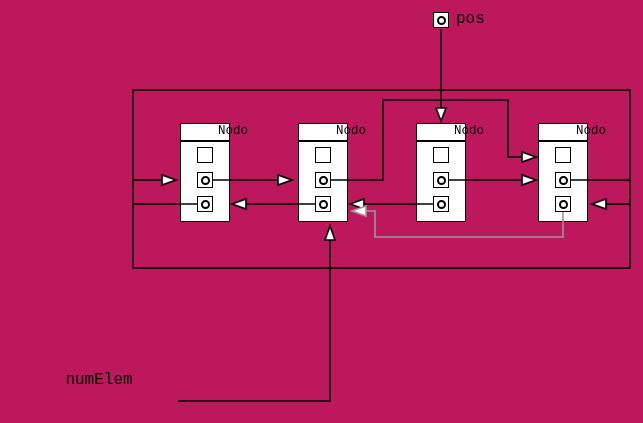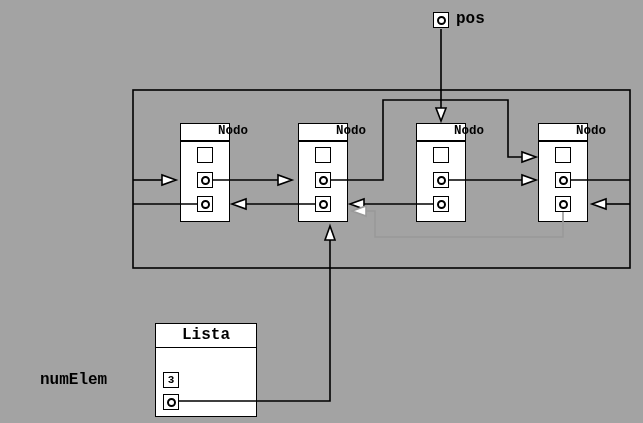--- a/index.html
+++ b/index.html
@@ -1,18 +1,18 @@
 <!DOCTYPE html>
 <html><head>
 <meta charset="utf-8">
 <style>
   html,body{margin:0;padding:0;background:#fff;}
   #stage{
-    position:relative;width:643px;height:423px;background:#a3a3a3;
-    font-family:"Liberation Mono","DejaVu Sans Mono",monospace;color:#000;overflow:hidden;font-weight:bold;
+    position:relative;width:643px;height:423px;background:#be185d;
+    font-family:"Liberation Mono","DejaVu Sans Mono",monospace;color:#000;overflow:hidden;
   }
   .box{position:absolute;border:1.6px solid #000;box-sizing:border-box;background:#fff;padding-left:37px;}
   .node{position:absolute;width:50px;height:99px;}
   .node .labelbox{left:0;top:0;width:50px;height:18px;text-align:center;
     font-size:12.5px;line-height:15px;}
   .node .bodybox{left:0;top:18px;width:50px;height:81px;}
   .cell{position:absolute;width:16px;height:16px;border:1.6px solid #000;box-sizing:border-box;
     background:#fff;display:flex;align-items:center;justify-content:center;}
   .dot{width:9px;height:9px;border:2.4px solid #000;border-radius:50%;box-sizing:border-box;background:#fff;}
   .lbl{position:absolute;white-space:pre;}
@@ -72,29 +72,22 @@
     <div class="box bodybox"></div>
     <div class="cell" style="left:17px;top:24px;"></div>
     <div class="cell" style="left:17px;top:49px;">
         <div class="dot"></div>
       </div>
     <div class="cell" style="left:17px;top:73px;">
         <div class="dot"></div>
       </div>
   </div>
 
-  <div class="lbl" style="left:40px;top:371px;width:118px;text-align:left;font-size:16px;">numElem</div>
+  <div class="lbl" style="left:40px;top:371px;width:118px;text-align:center;font-size:16px;">numElem</div>
 
-  <div class="box" style="left:155px;top:323px;width:102px;height:94px;">
-    <div class="lista-title">Lista</div>
-    <div class="cell small-val" style="left:7px;top:48px;">3</div>
-    <div class="cell" style="left:7px;top:70px;">
-      <div class="dot"></div>
-    </div>
-  </div>
 
   <svg id="overlay" viewBox="0 0 643 423" xmlns="http://www.w3.org/2000/svg">
 
     <rect x="133" y="90" width="497" height="178" fill="none" stroke="#000" stroke-width="1.6"></rect>
 
     <g stroke="#000" stroke-width="1.6" fill="none">
       <path d="M441,29 V108"></path>
       <polygon points="441,121 436,108 446,108" fill="#fff"></polygon>
     </g>
 

